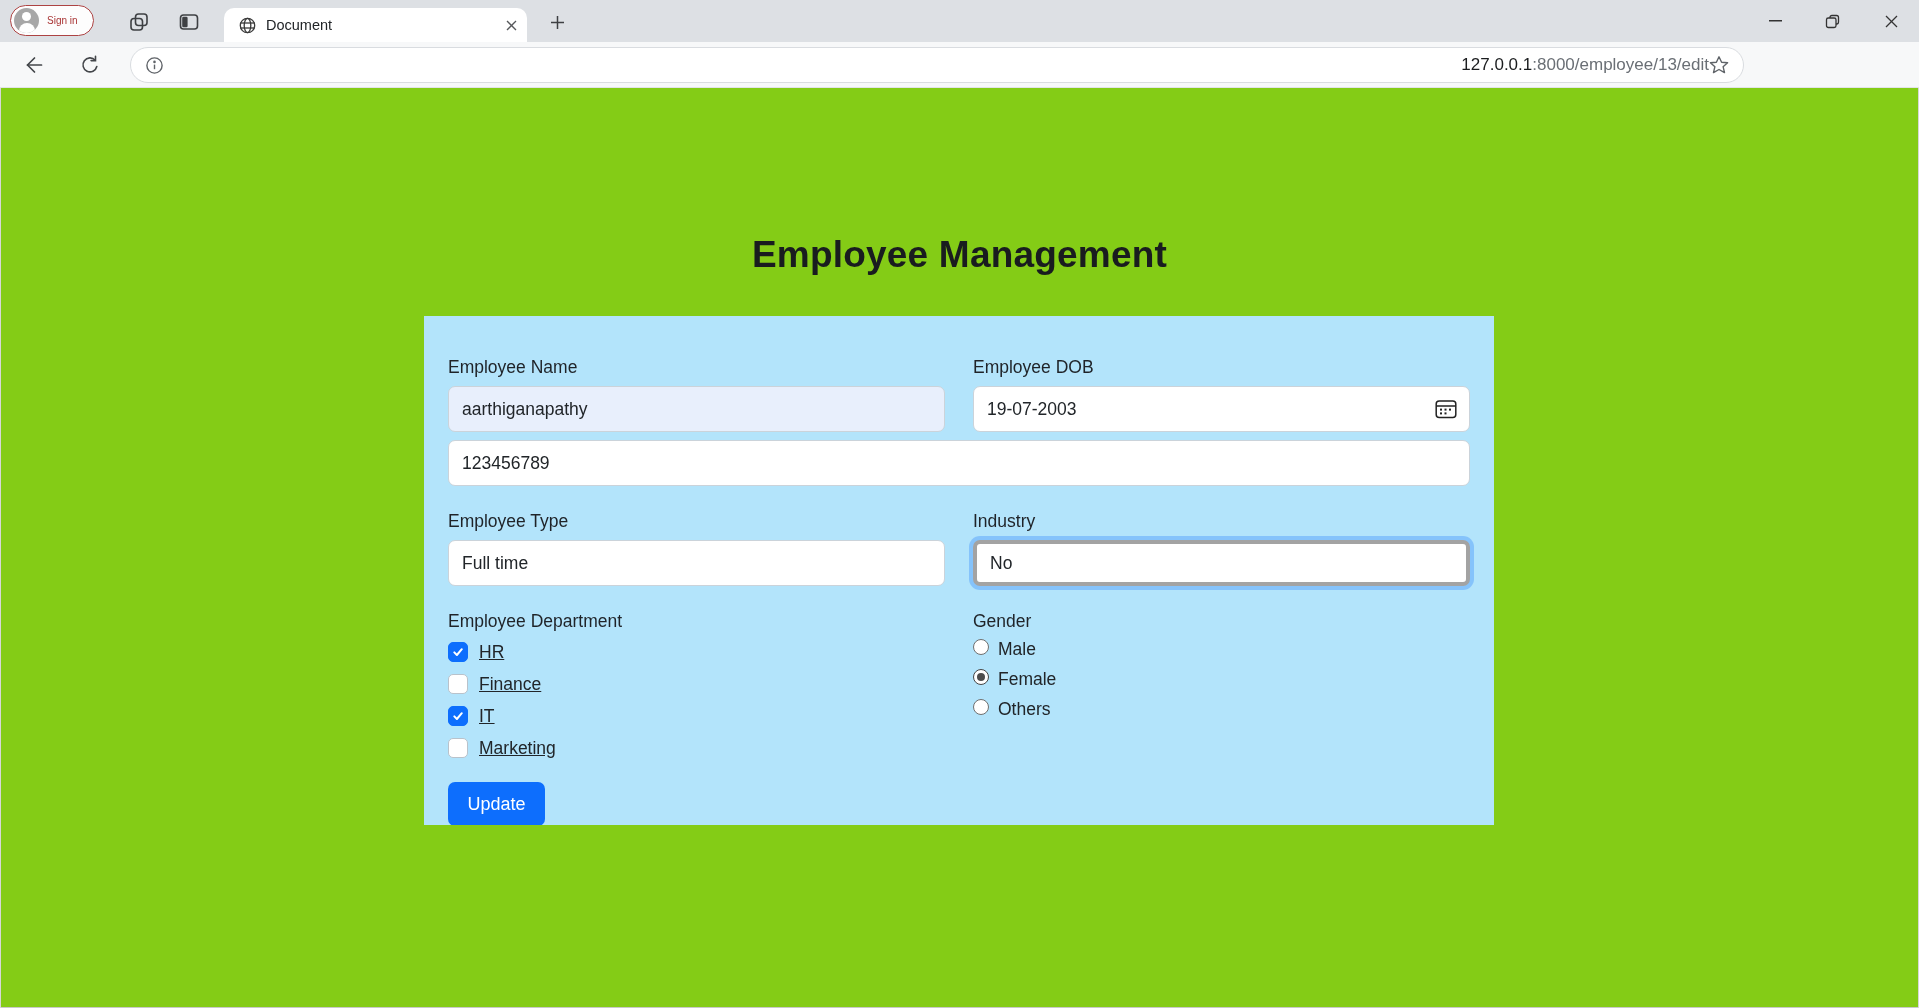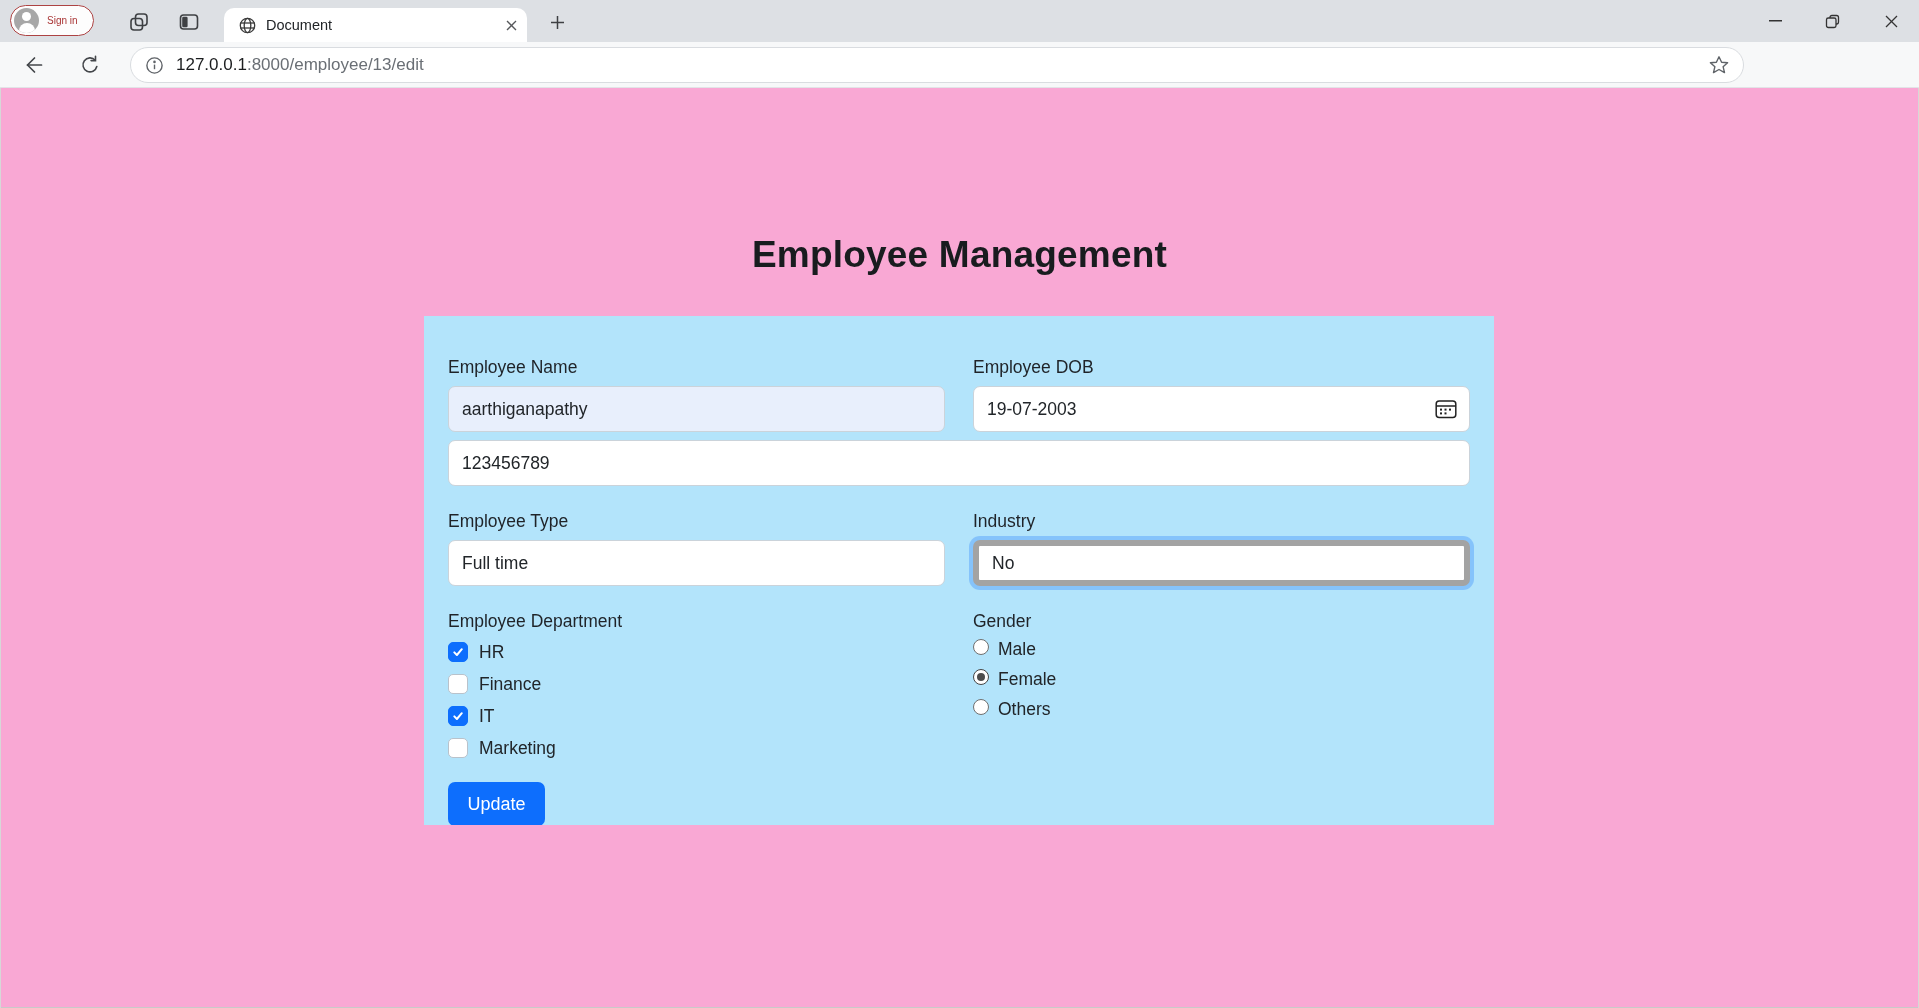--- a/index.html
+++ b/index.html
@@ -34,60 +34,60 @@
   .win-min { left:1752px; } .win-restore { left:1809px; } .win-close { left:1868px; }
 
   .toolbar { position:absolute; left:0; top:42px; width:1919px; height:46px;
     background:#f7f8f9; border-bottom:1px solid #e2e4e7; }
   .nav-btn { position:absolute; top:11px; width:24px; height:24px;
     display:flex; align-items:center; justify-content:center; cursor:pointer; }
   .back-btn { left:22px; } .refresh-btn { left:78px; }
   .omnibox { position:absolute; left:130px; top:5px; width:1614px; height:36px;
     background:#fff; border:1px solid #d9dce0; border-radius:18px;
     display:flex; align-items:center; padding:0 14px; }
-  .url-text { margin-left:12px; font-size:17px; flex:1; white-space:nowrap; overflow:hidden; }
+  .url-text { margin-left:12px; font-size:17px; flex:1; white-space:nowrap; overflow:hidden;text-align:right; }
   .url-host { color:#1b1d1f; }
   .url-path { color:#6a6f75; }
   .omni-right { position:absolute; top:46px; width:28px; height:28px;
     display:flex; align-items:center; justify-content:center; cursor:pointer; }
   .favlist-btn { left:1771px; } .more-btn { left:1827px; }
   .dots { display:flex; gap:4px; }
   .dots i { width:3.5px; height:3.5px; border-radius:50%; background:#3c4043; }
   .copilot { position:absolute; left:1879px; top:47px; width:27px; height:27px;
     border-radius:50%; cursor:pointer; position:absolute;
     background:conic-gradient(from 20deg,#8a57e9,#c94fbb,#ef8743,#f5c84b,#58c3f0,#2f6ce3,#8a57e9); }
   .copilot::after { content:""; position:absolute; left:6px; top:11px; width:15px; height:5px;
     background:#fff; border-radius:3px; transform:rotate(-32deg); }
 
   
-  .content { position:absolute; left:0; top:88px; width:1919px; height:920px; background:#f9a8d4;
+  .content { position:absolute; left:0; top:88px; width:1919px; height:920px; background:#84cc16;
     box-shadow:inset 1px 0 0 #d7d7d7, inset -1px 0 0 #d7d7d7, inset 0 -1px 0 #c9c9c9; }
   .page-title { position:absolute; left:0; top:146px; width:1919px; text-align:center;
     font-size:37px; font-weight:600; color:#191c1f; letter-spacing:0.2px; }
   .card { position:absolute; left:424px; top:228px; width:1070px; height:509px;
     background:#b3e4fb; padding:24px; overflow:hidden; }
   .row2 { display:flex; gap:28px; }
   .col { flex:1; min-width:0;margin-top:16px; }
   .fgroup { margin-bottom:8px; }
   .flabel { display:block; font-size:17.5px; line-height:22px; color:#1f2328; margin-bottom:8px; }
   .tinput { display:block; width:100%; height:46px; border:1px solid #cbd3da; border-radius:7px;
     background:#fff; padding:0 13px; font-size:17.5px; color:#212529;
     font-family:"Liberation Sans", sans-serif; outline:none; }
   .autofill { background:#e8effc; }
-  .focused { border:6px solid #a3a3a3; box-shadow:0 0 0 4px rgba(13,110,253,0.28); }
+  .focused { border:4px solid #a3a3a3; box-shadow:0 0 0 4px rgba(13,110,253,0.28); }
   .input-wrap { position:relative; }
   .cal-btn { position:absolute; right:13px; top:13px; width:22px; height:20px; cursor:pointer; }
 
   .check-row { display:flex; align-items:center; height:32px; cursor:pointer; }
   .checkbox { width:20px; height:20px; border:1px solid #b9c2cb; border-radius:5px;
     background:#fff; display:flex; align-items:center; justify-content:center; }
   .checkbox svg { display:none; }
   .checkbox.checked { background:#0d6efd; border-color:#0d6efd; }
   .checkbox.checked svg { display:block; }
-  .check-label { margin-left:11px; font-size:17.5px; color:#212529; }
+  .check-label { margin-left:11px; font-size:17.5px; color:#212529;text-decoration:underline; }
 
   .radio-row { display:flex; align-items:flex-start; height:30px; cursor:pointer; }
   .radio { width:16px; height:16px; border:1.5px solid #6f6f6f; border-radius:50%;
     background:#fff; position:relative; }
   .radio.checked { border-color:#454545; }
   .radio.checked::after { content:""; position:absolute; left:2.5px; top:2.5px;
     width:8px; height:8px; border-radius:50%; background:#4c4c4c; }
   .radio-label { margin-left:9px; font-size:17.5px; color:#212529; }
 
   .update-btn { margin-top:18px; width:97px; height:44px; background:#0d6efd;

